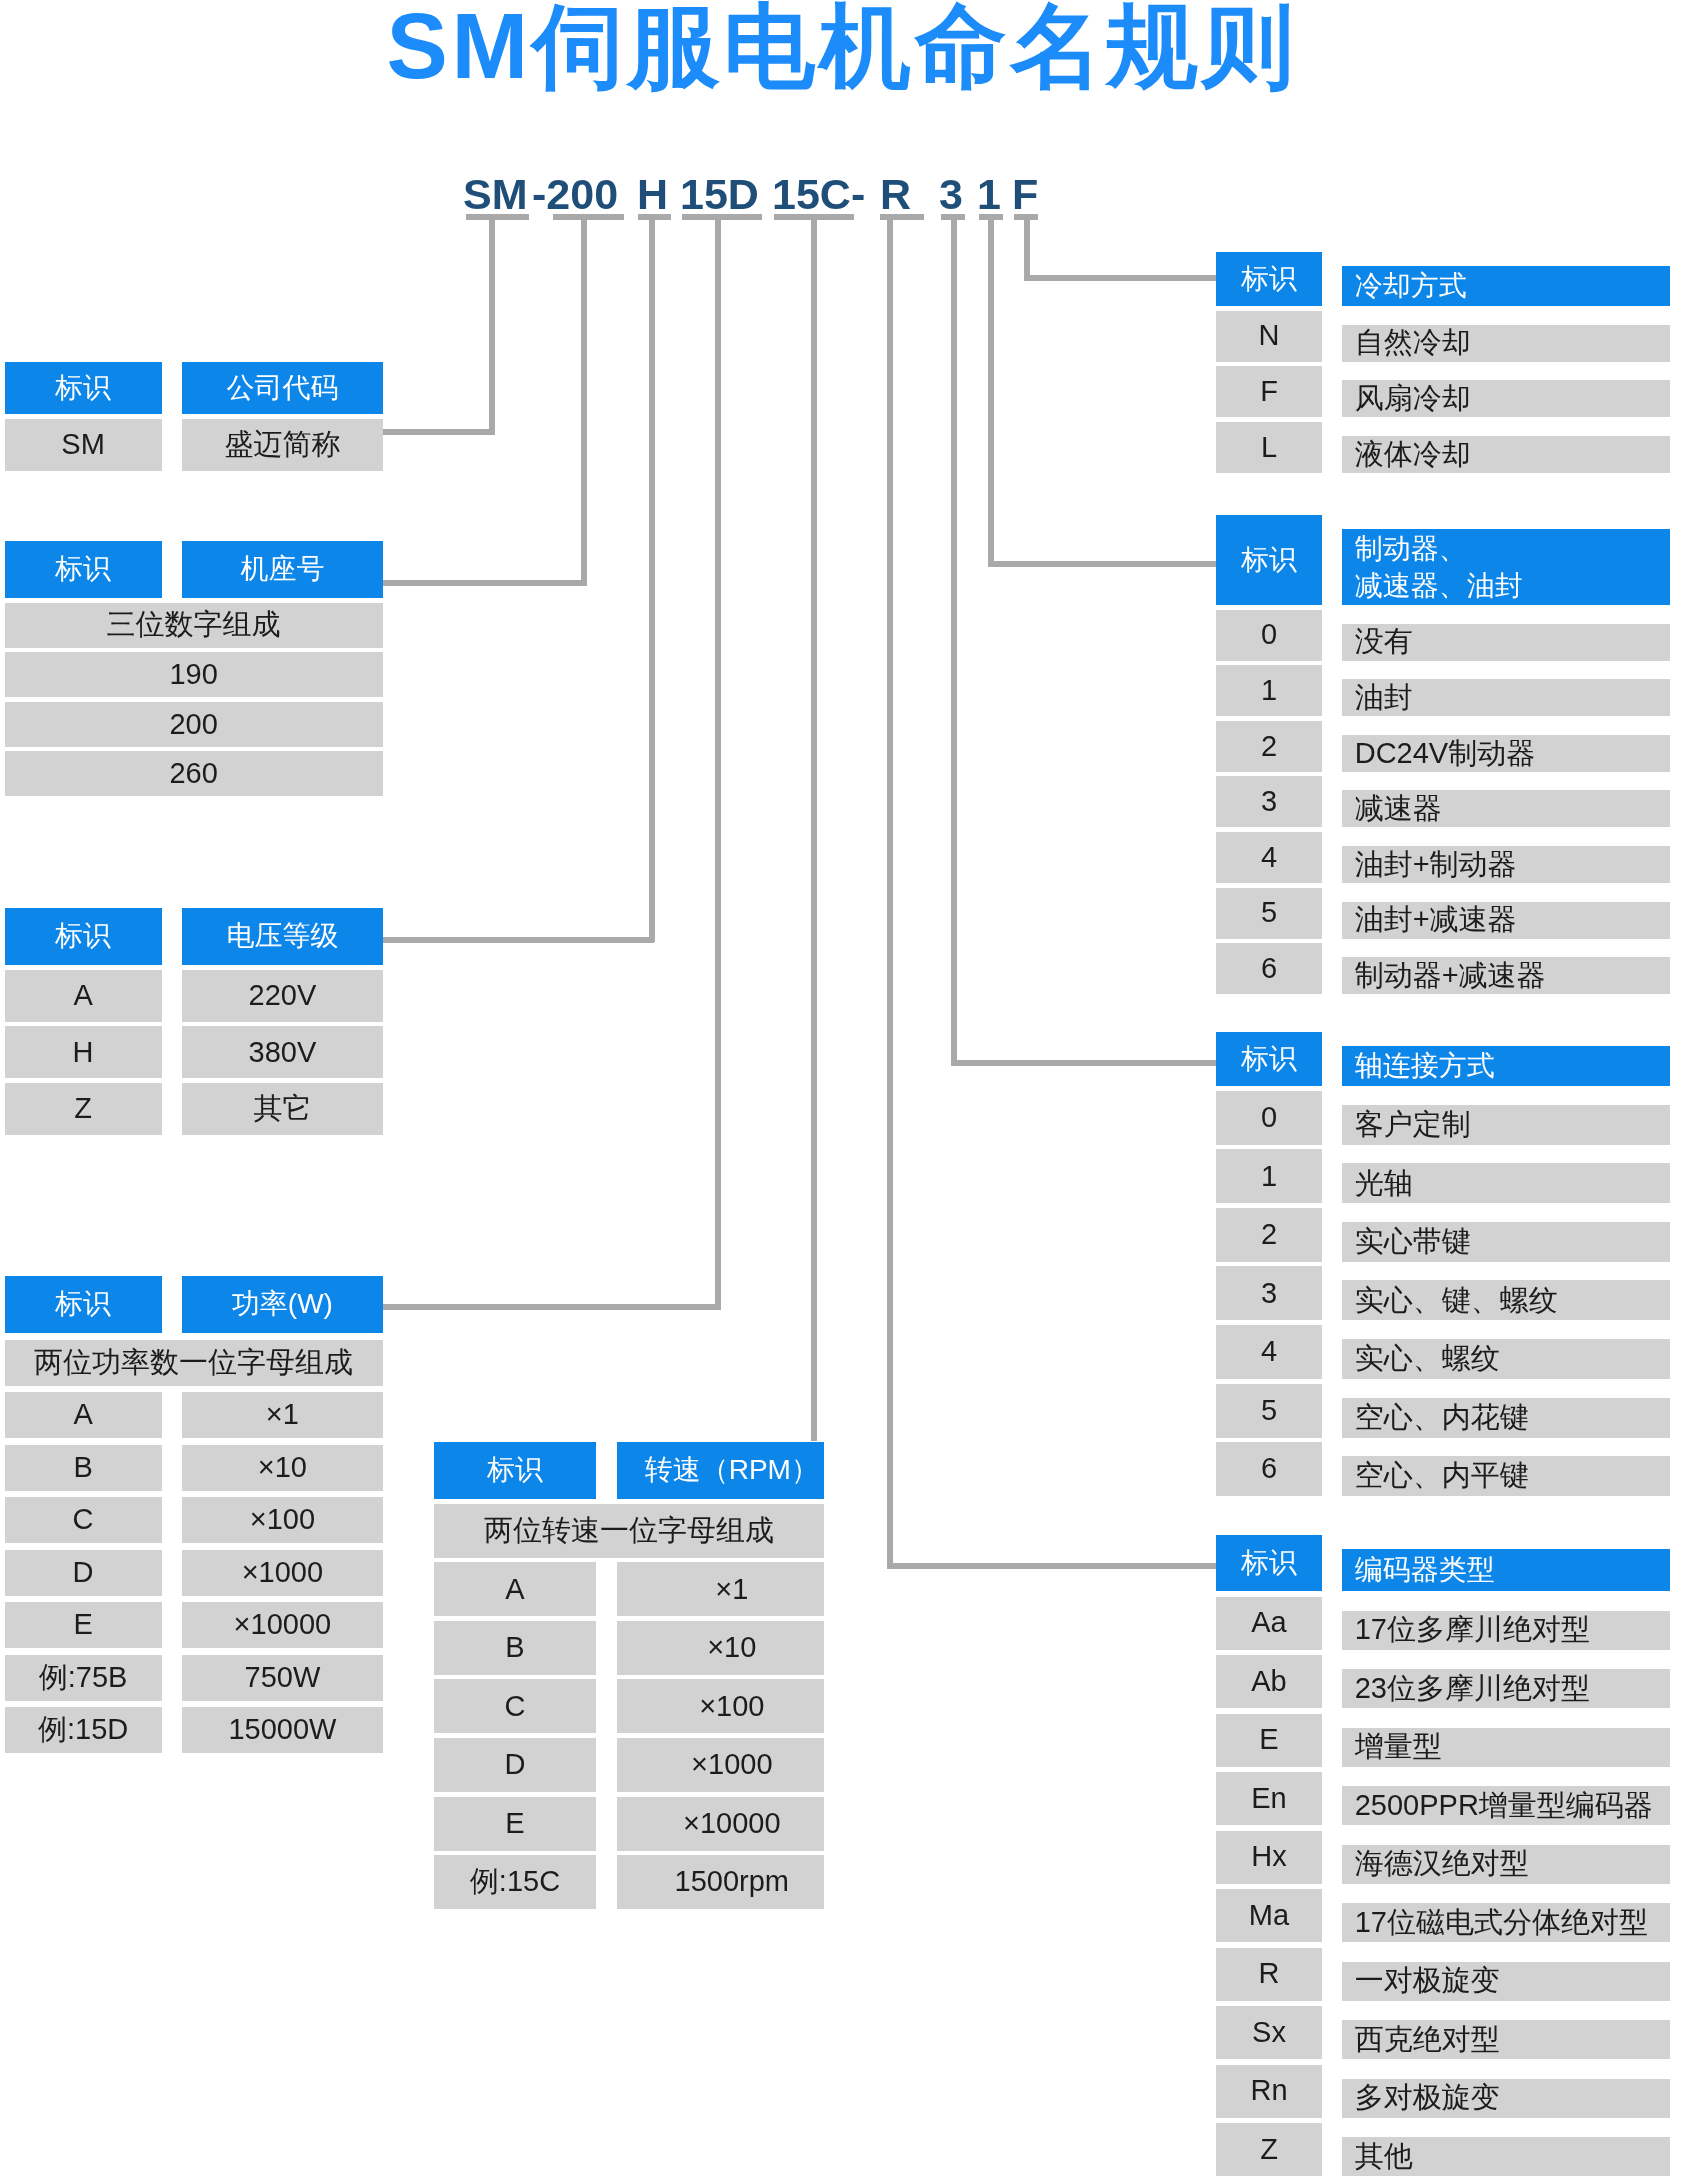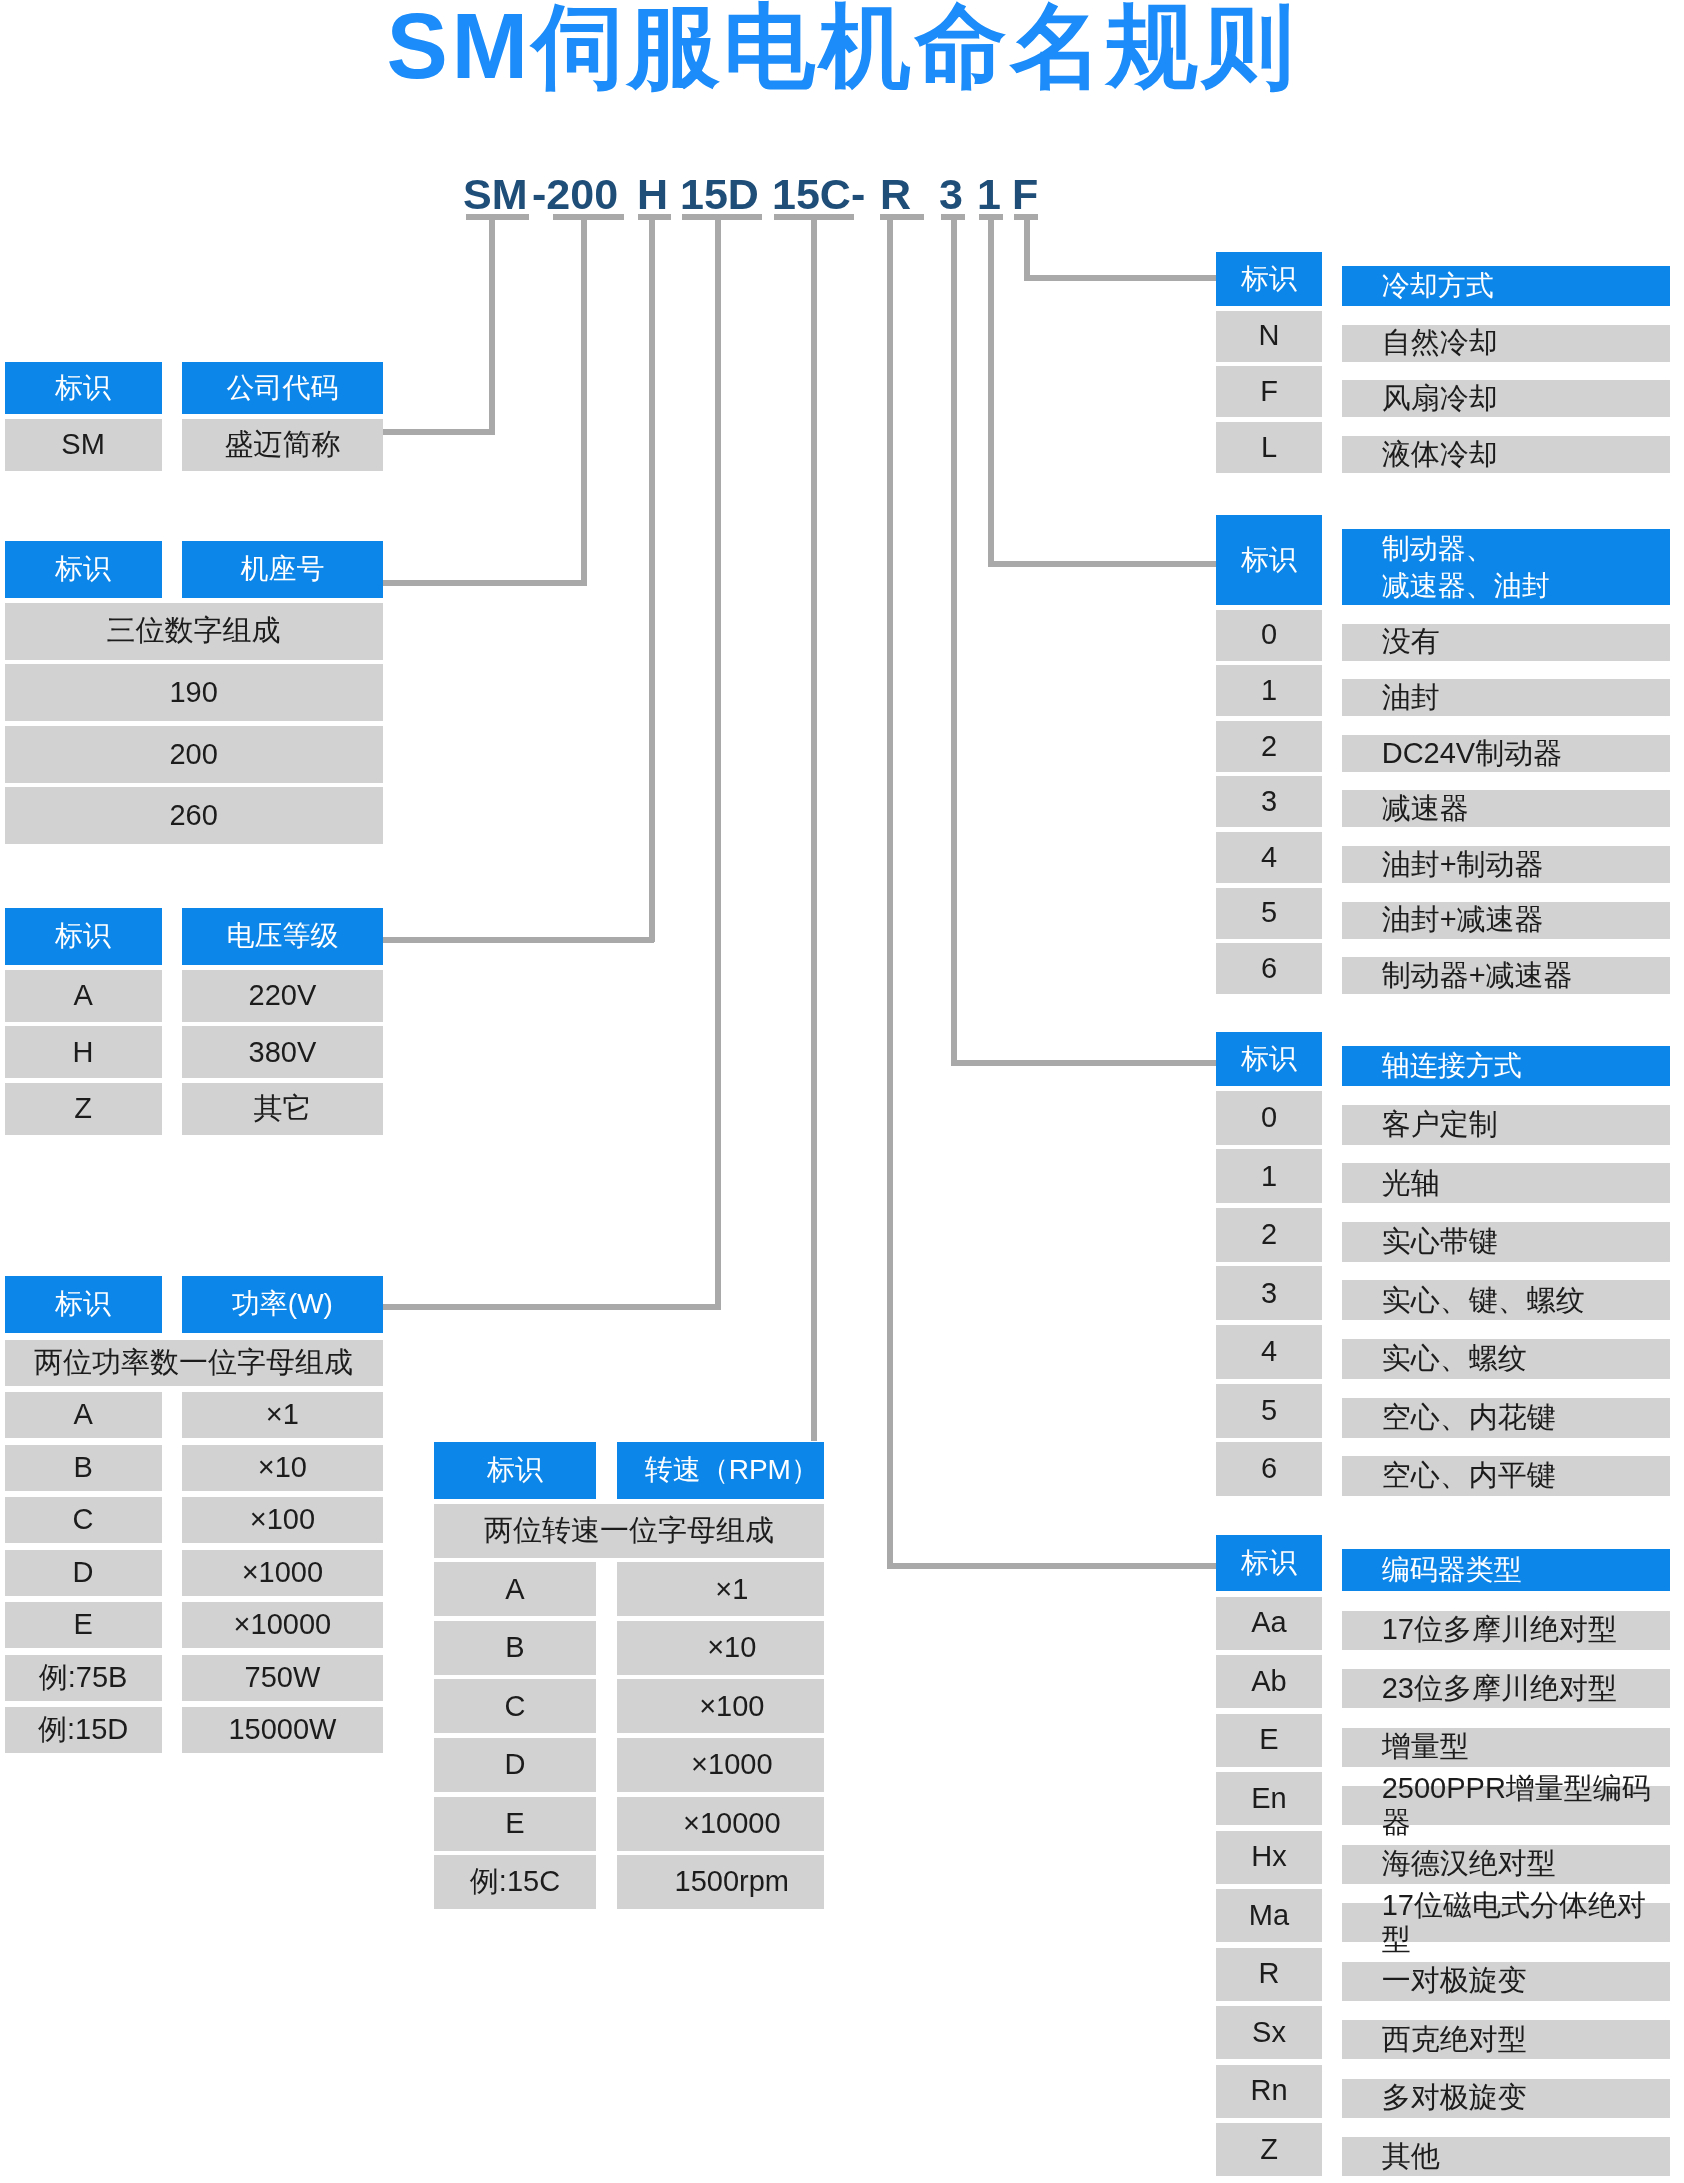--- a/index.html
+++ b/index.html
@@ -13,26 +13,26 @@
   .tbl{position:absolute;}
   .trow{display:flex;gap:16px;}
   .cell{display:flex;align-items:center;justify-content:center;background:#d2d2d2;
         color:#1c1c1c;font-size:29px;line-height:1.15;}
   .hcell{background:#0d86e9;color:#ffffff;font-size:28px;}
   .c1l{width:157px;flex:none;margin-right:4.6px;}
   .c2l{flex:1;}
   .c1m{width:162px;flex:none;margin-right:4.6px;}
   .c2m{flex:1;padding-left:23px;}
   .c1r{width:106px;flex:none;margin-right:3.7px;}
-  .c2r{flex:1;justify-content:flex-start;padding-left:40px;box-sizing:border-box;margin-top:14px;}
+  .c2r{flex:1;justify-content:flex-start;padding-left:13px;box-sizing:border-box;margin-top:14px;}
   .full{width:100%;}
   .hdr2{flex-direction:column;align-items:flex-start;justify-content:center;}
   .hdr2 span{display:block;line-height:37px;}
   #t-company .hrow{height:52px;} #t-company .brow{height:52px;margin-top:4.6px;}
-  #t-frame .hrow{height:57px;}   #t-frame .brow{height:57px;margin-top:4.6px;}
+  #t-frame .hrow{height:57px;}   #t-frame .brow{height:45px;margin-top:4.6px;}
   #t-voltage .hrow{height:57px;} #t-voltage .brow{height:52px;margin-top:4.6px;}
   #t-power .hrow{height:57px;}   #t-power .brow{height:46px;margin-top:6.5px;border-radius:21px;}
   #t-speed .hrow{height:57px;}   #t-speed .brow{height:54px;margin-top:4.6px;justify-content:center;}
   #t-cooling .hrow{height:54px;} #t-cooling .brow{height:51px;margin-top:4.6px;}
   #t-brake .hrow{height:90px;}   #t-brake .brow{height:51px;margin-top:4.6px;}
   #t-shaft .hrow{height:54px;}   #t-shaft .brow{height:54px;margin-top:4.6px;}
   #t-encoder .hrow{height:56px;} #t-encoder .brow{height:53px;margin-top:5.5px;}
 </style>
 </head>
 <body>

